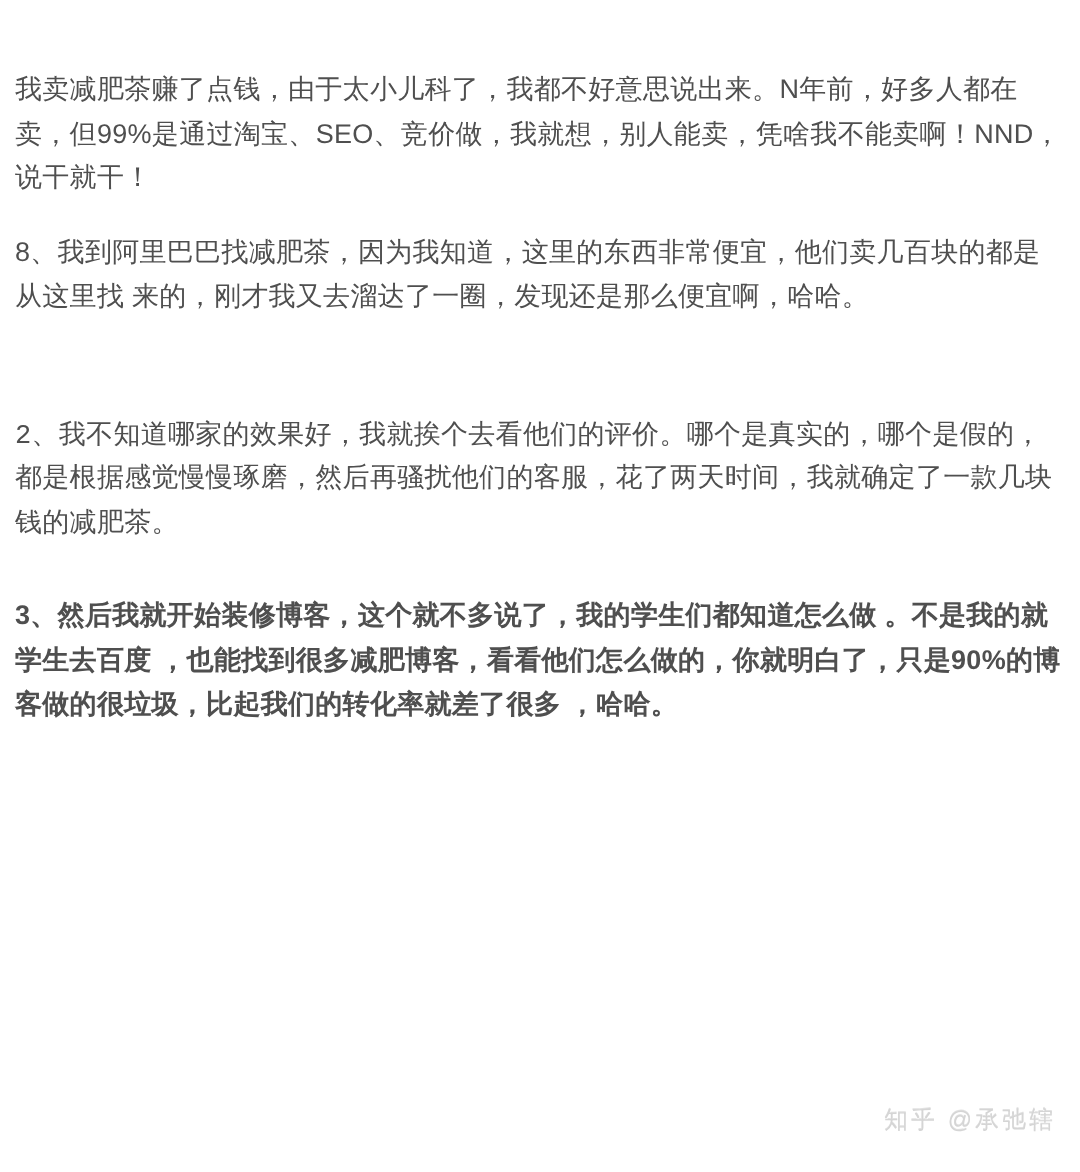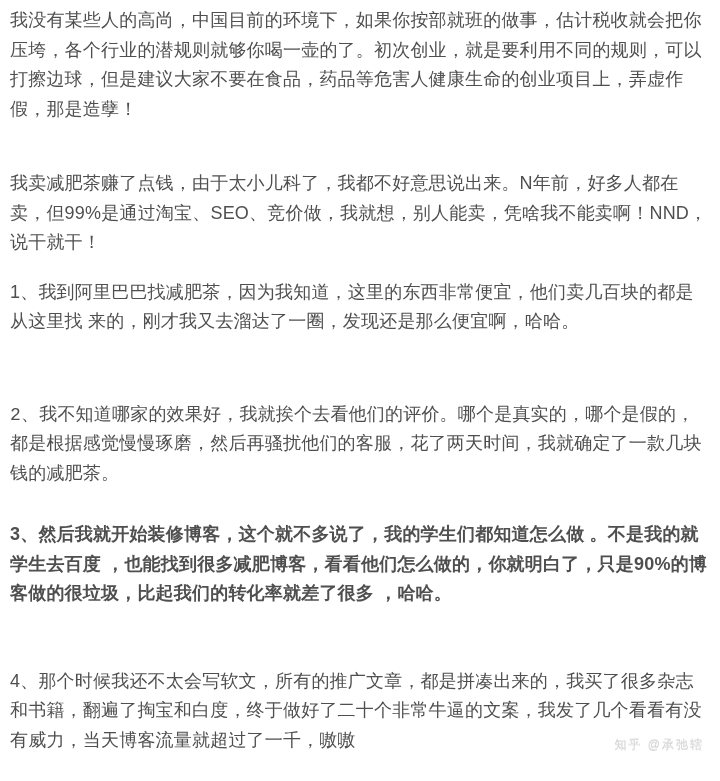--- a/index.html
+++ b/index.html
@@ -34,33 +34,31 @@
   .para-1 { margin-top: 6px; }
   .para-2 { margin-top: 45px; }
   .para-3 { margin-top: 20px; }
   .para-4 { margin-top: 64px; font-family: Liberation Mono, monospace; }
   .para-5 { margin-top: 31px; font-weight: bold; }
   .para-6 { margin-top: 58px; }
   .watermark {
     position: absolute;
     top: 737px;
     right: 16px;
-    font-size: 12px;
+    font-size: 16px;
     letter-spacing: 2px;
     color: #d5d5d5;
     text-shadow: 0 1px 0 rgba(255,255,255,0.9), 0 -1px 0 rgba(190,190,190,0.45);
     user-select: none;
     white-space: nowrap;
   }
 </style>
 </head>
 <body>
 
 <div class="article">
-  <p class="para para-1">我没有某些人的高尚，中国目前的环境下，如果你按部就班的做事，估计税收就会把你压垮，各个行业的潜规则就够你喝一壶的了。初次创业，就是要利用不同的规则，可以打擦边球，但是建议大家不要在食品，药品等危害人健康生命的创业项目上，弄虚作假，那是造孽！</p>
   <p class="para para-2">我卖减肥茶赚了点钱，由于太小儿科了，我都不好意思说出来。N年前，好多人都在卖，但99%是通过淘宝、SEO、竞价做，我就想，别人能卖，凭啥我不能卖啊！NND，说干就干！</p>
-  <p class="para para-3">1、我到阿里巴巴找减肥茶，因为我知道，这里的东西非常便宜，他们卖几百块的都是从这里找 来的，刚才我又去溜达了一圈，发现还是那么便宜啊，哈哈。</p>
+  <p class="para para-3">8、我到阿里巴巴找减肥茶，因为我知道，这里的东西非常便宜，他们卖几百块的都是从这里找 来的，刚才我又去溜达了一圈，发现还是那么便宜啊，哈哈。</p>
   <p class="para para-4">2、我不知道哪家的效果好，我就挨个去看他们的评价。哪个是真实的，哪个是假的，都是根据感觉慢慢琢磨，然后再骚扰他们的客服，花了两天时间，我就确定了一款几块钱的减肥茶。</p>
   <p class="para para-5">3、然后我就开始装修博客，这个就不多说了，我的学生们都知道怎么做 。不是我的就学生去百度 ，也能找到很多减肥博客，看看他们怎么做的，你就明白了，只是90%的博客做的很垃圾，比起我们的转化率就差了很多 ，哈哈。</p>
-  <p class="para para-6">4、那个时候我还不太会写软文，所有的推广文章，都是拼凑出来的，我买了很多杂志和书籍，翻遍了掏宝和白度，终于做好了二十个非常牛逼的文案，我发了几个看看有没有威力，当天博客流量就超过了一千，嗷嗷</p>
 </div>
 
 <div class="watermark">知乎 @承弛辖</div>
 
 </body></html>

